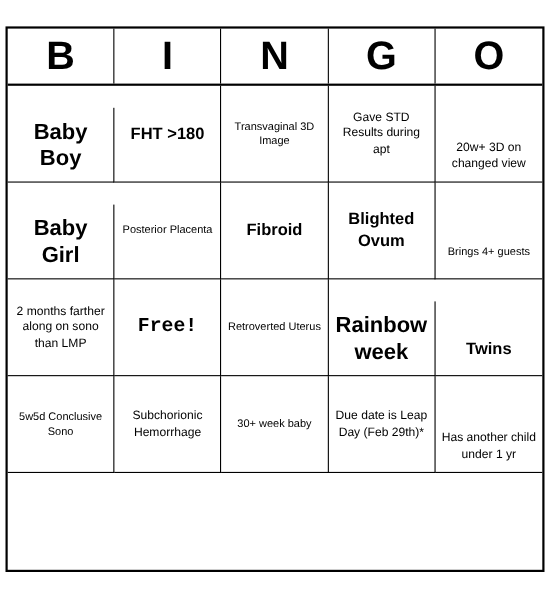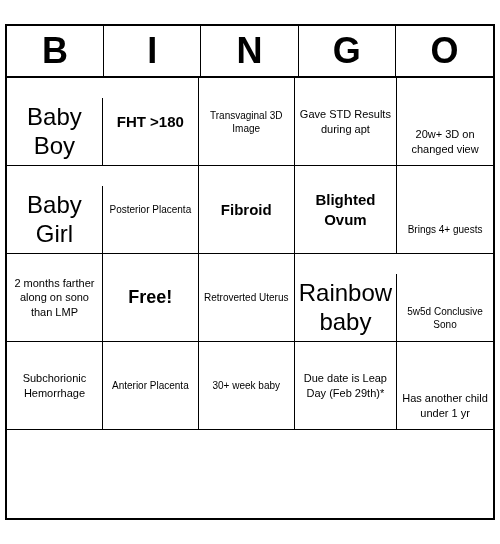--- a/index.html
+++ b/index.html
@@ -42,32 +42,33 @@
       align-items: center;
       justify-content: center;
       text-align: center;
       font-size: 10px;
       padding: 4px;
       line-height: 1.3;
     }
     .cell:nth-child(5n) { border-right: none; margin-top: 40px; }
     .cell:nth-child(n+21) { border-bottom: none; }
     .cell-large {
-      font-size: 24px;
-      font-weight: normal;
+      font-size: 20px;
+      font-weight: bold;
       line-height: 1.2;
       margin-top: 20px;
     }
     .cell-medium {
       font-size: 15px;
       font-weight: bold;
     }
     .cell-free {
       font-size: 18px;
       font-weight: bold;
+      font-family: Liberation Mono, monospace;
     }
     .cell-small {
       font-size: 11px;
     }
   </style>
 </head>
 <body>
 
 <div class="bingo-card">
   <div class="bingo-header">
@@ -84,21 +85,21 @@
       <div class="cell cell-small">Gave STD Results during apt</div>
       <div class="cell cell-small">20w+ 3D on changed view</div>
       <div class="cell cell-large">Baby Girl</div>
       <div class="cell">Posterior Placenta</div>
       <div class="cell cell-medium">Fibroid</div>
       <div class="cell cell-medium">Blighted Ovum</div>
       <div class="cell">Brings 4+ guests</div>
       <div class="cell cell-small">2 months farther along on sono than LMP</div>
       <div class="cell cell-free">Free!</div>
       <div class="cell">Retroverted Uterus</div>
-      <div class="cell cell-large">Rainbow baby</div>
+      <div class="cell cell-large">Rainbow week</div>
+      <div class="cell cell-medium">Twins</div>
       <div class="cell">5w5d Conclusive Sono</div>
       <div class="cell cell-small">Subchorionic Hemorrhage</div>
-      <div class="cell">Anterior Placenta</div>
       <div class="cell">30+ week baby</div>
       <div class="cell cell-small">Due date is Leap Day (Feb 29th)*</div>
       <div class="cell cell-small">Has another child under 1 yr</div>
     </div>
 </div>
 
 </body></html>

